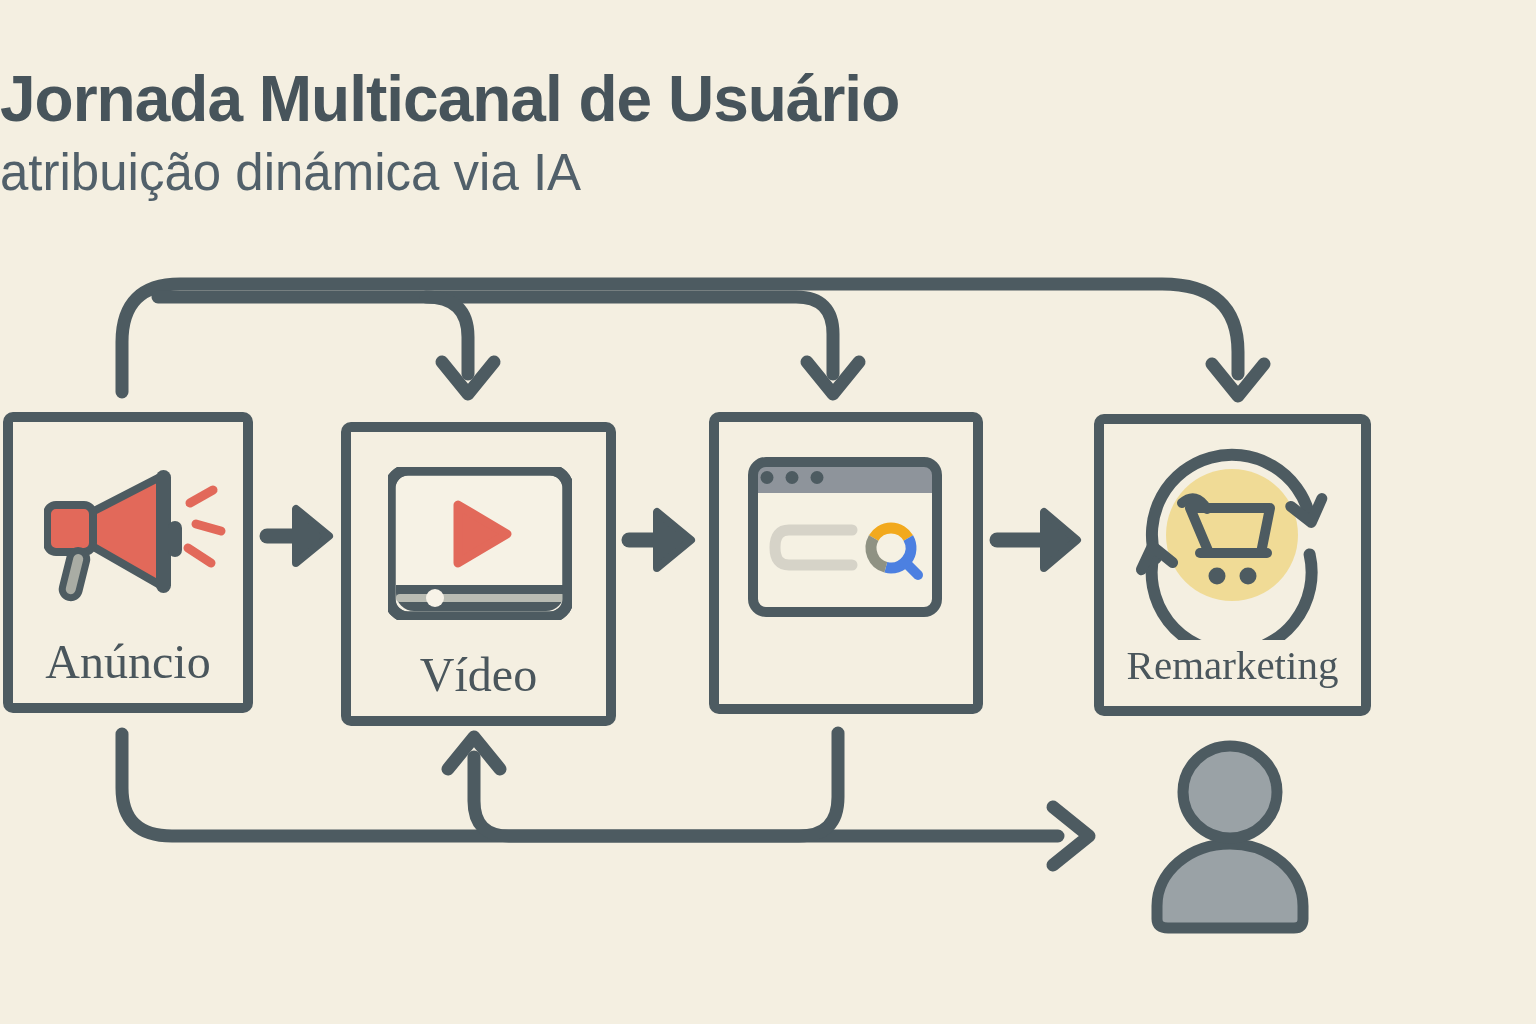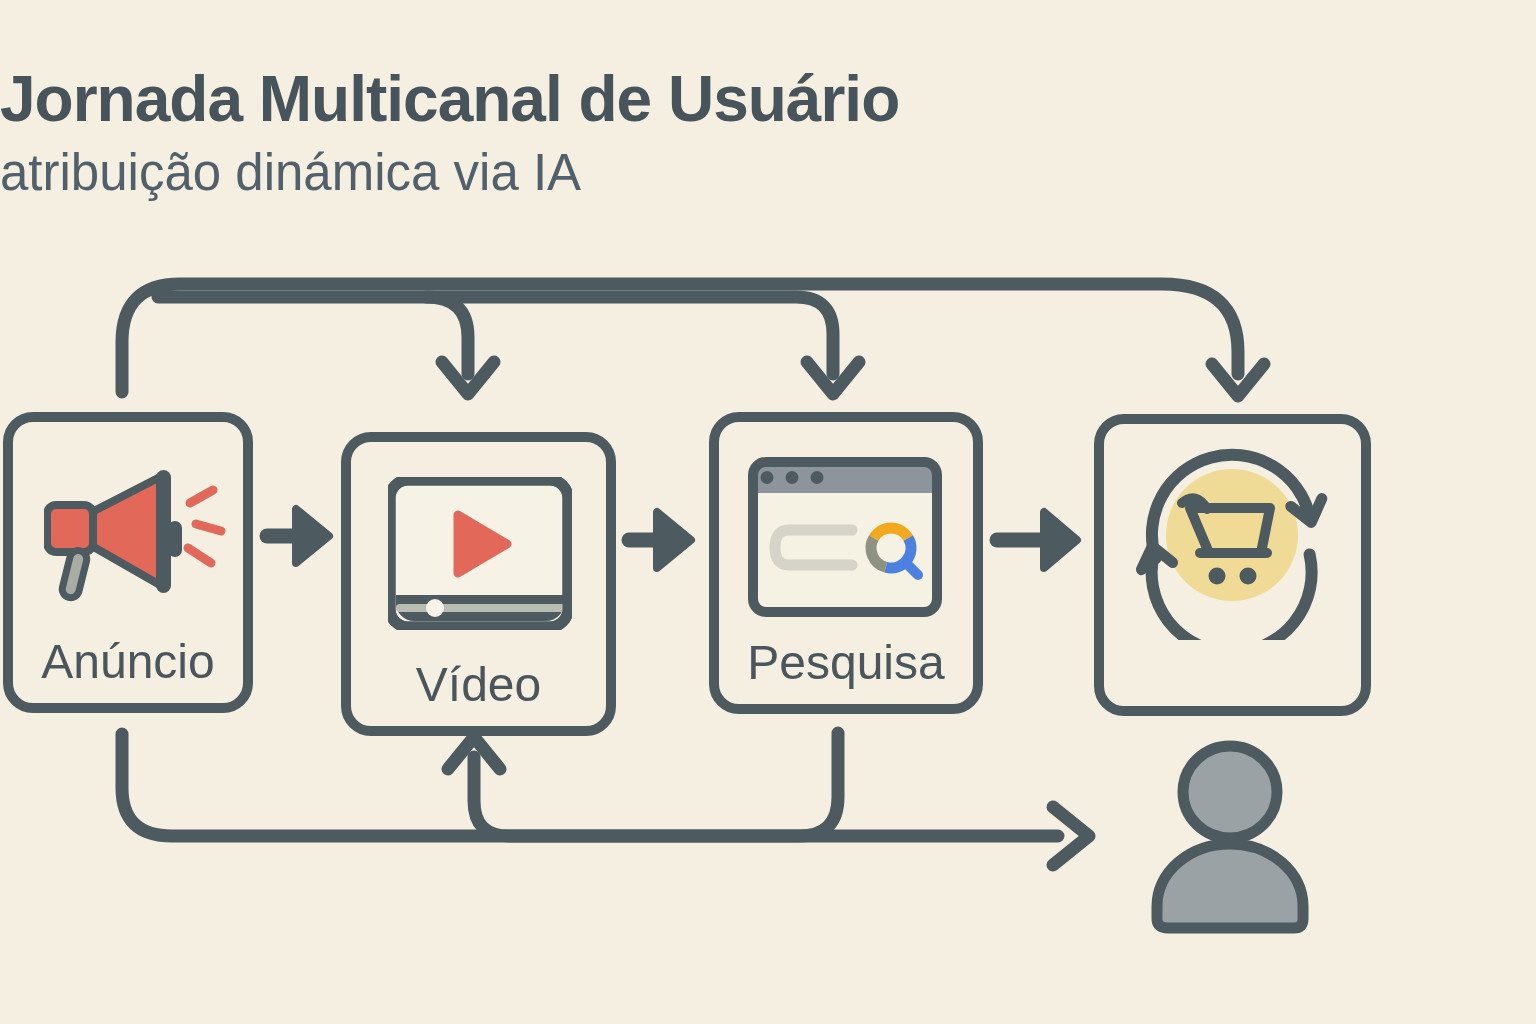--- a/index.html
+++ b/index.html
@@ -19,29 +19,29 @@
     position:absolute;left:0;top:62px;width:1404px;
     color:var(--title);font-size:64px;font-weight:bold;letter-spacing:-1px;
   }
   .subheading{
     position:absolute;left:0;top:143px;width:1404px;
     color:var(--subtitle);font-size:51px;font-weight:400;
   }
   #arrows{position:absolute;left:0;top:0;pointer-events:none}
   .node{
     position:absolute;box-sizing:border-box;
-    border:10px solid var(--slate);border-radius:30px;background:transparent;
+    border:10px solid var(--slate);border-radius:10px;background:transparent;font-family:Liberation Serif, serif;
   }
   .node .icon-svg{position:absolute}
   .node .label{
     position:absolute;left:0;right:0;bottom:14px;text-align:center;
     color:var(--text);font-size:48px;line-height:1.1;font-weight:400;
   }
   #node-anuncio   {left:3px;  top:412px;width:250px;height:301px}
-  #node-video     {left:341px;top:432px;width:275px;height:304px}
+  #node-video     {left:341px;top:422px;width:275px;height:304px}
   #node-pesquisa  {left:709px;top:412px;width:274px;height:302px}
   #node-remarketing{left:1094px;top:414px;width:277px;height:302px}
   #node-remarketing .label{font-size:41px;bottom:18px}
   #person-svg{position:absolute;left:1150px;top:738px}
 </style>
 </head>
 <body>
 
 <div class="stage">
 
@@ -122,40 +122,40 @@
       </g>
       <rect x="10" y="10" width="184" height="150" rx="13" fill="none" stroke="var(--slate)" stroke-width="10"></rect>
       <path d="M109 78 L46 78 Q32 78 32 95.5 Q32 113 46 113 L109 113" fill="none" stroke="var(--lightgray)" stroke-width="11" stroke-linecap="round"></path>
       <g fill="none" stroke-width="11">
         <path d="M130.7 86 A20 20 0 0 1 165.3 86" stroke="var(--amber)"></path>
         <path d="M165.3 86 A20 20 0 0 1 142.8 115.3" stroke="var(--blue)"></path>
         <path d="M142.8 115.3 A20 20 0 0 1 130.7 86" stroke="var(--graygreen)"></path>
         <path d="M162 110 L175 123" stroke="var(--blue)" stroke-width="10" stroke-linecap="round"></path>
       </g>
     </svg>
-    <div class="label">Pesquisa</div>
   </div>
 
   <div class="node" id="node-remarketing">
     <svg class="icon-svg" style="left:30px;top:16px" width="200" height="200" viewBox="0 0 200 200">
       <circle cx="98" cy="95" r="66" fill="var(--yellow)"></circle>
       <g fill="none" stroke="var(--slate)" stroke-linecap="round" stroke-linejoin="round">
         <path d="M21.5 118.4 A80 80 0 1 1 175.6 75.6" stroke-width="12"></path>
         <path d="M187.8 58.6 L177.3 82.4 L156.8 66.4" stroke-width="11"></path>
         <path d="M175.6 114.4 A80 80 0 1 1 20 113" stroke-width="12"></path>
         <path d="M7.4 129.7 L18.4 106.2 L38.6 122.5" stroke-width="11"></path>
       </g>
       <g fill="none" stroke="var(--slate)" stroke-width="10" stroke-linecap="round" stroke-linejoin="round">
         <path d="M73 69 Q62 51 48 63"></path>
         <path d="M56 68 L136 68 L127 113 L75 113 Z"></path>
         <path d="M66 113 L133 113"></path>
         <circle cx="83" cy="136" r="8.5" fill="var(--slate)" stroke="none"></circle>
         <circle cx="114" cy="136" r="8.5" fill="var(--slate)" stroke="none"></circle>
       </g>
     </svg>
+    <div class="label">Remarketing</div>
   </div>
 
   <svg id="person-svg" width="162" height="198" viewBox="0 0 162 198">
     <path d="M7 181 L7 168 A73 62 0 0 1 153 168 L153 181 Q153 190 144 190 L18 190 Q7 190 7 181 Z" fill="var(--personfill)" stroke="var(--slate)" stroke-width="11" stroke-linejoin="round"></path>
     <ellipse cx="80" cy="54" rx="47" ry="46" fill="var(--personfill)" stroke="var(--slate)" stroke-width="11"></ellipse>
   </svg>
 
 </div>
 
 </body></html>

